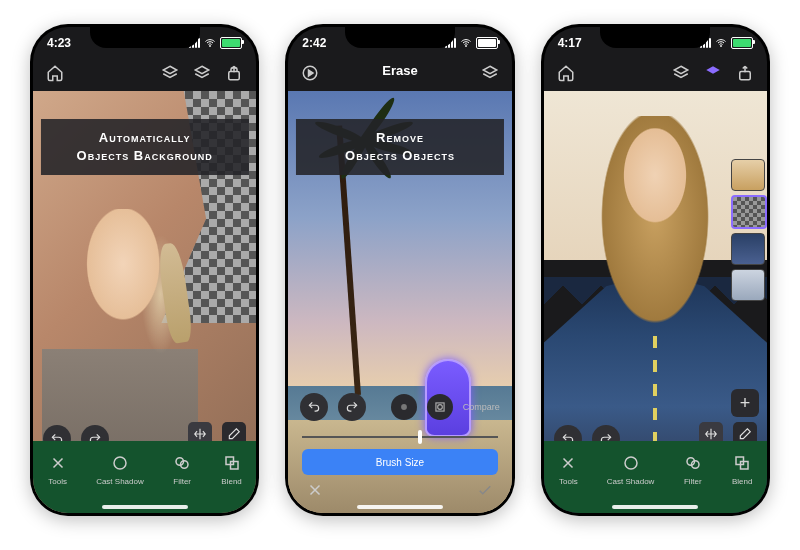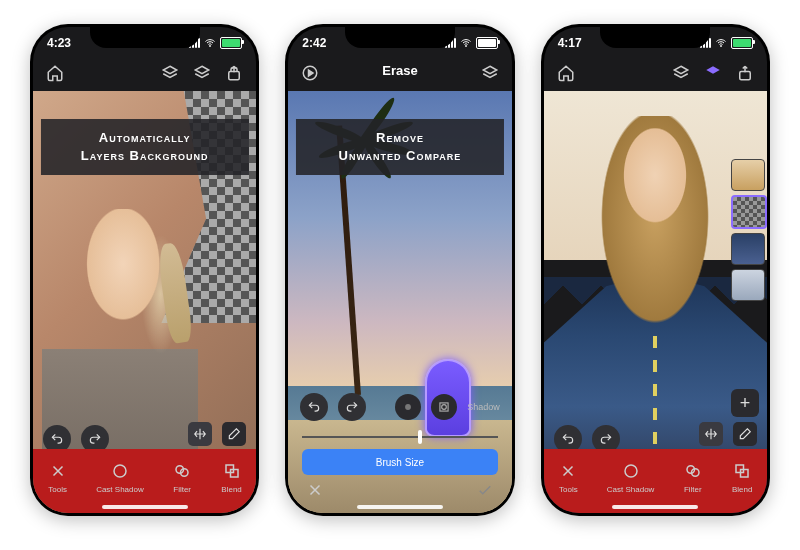--- a/index.html
+++ b/index.html
@@ -76,21 +76,21 @@
   .lt3{background:linear-gradient(#2a4066,#4a6090)}
   .lt4{background:linear-gradient(#ccd4e0,#9aa8bc)}
   .add-btn{position:absolute;right:8px;bottom:96px;width:28px;height:28px;border-radius:6px;background:#2a2a2e;display:flex;align-items:center;justify-content:center;color:#ddd;font-size:18px;z-index:15}
   
   .subbar{position:absolute;left:0;right:0;bottom:56px;height:36px;display:flex;align-items:center;justify-content:space-between;padding:0 10px;z-index:25}
   .subbar .undo-redo{display:flex;gap:10px}
   .rnd{width:28px;height:28px;border-radius:14px;background:#303034;display:flex;align-items:center;justify-content:center}
   .tool-chip{display:flex;flex-direction:column;align-items:center;gap:2px;font-size:8px;color:#ccc}
   .tool-chip .box{width:24px;height:24px;border-radius:5px;background:#2a2a2e;display:flex;align-items:center;justify-content:center}
   .tool-chip.sel .box{background:#3a3a40}
-  .bottombar{position:absolute;left:0;right:0;bottom:0;height:56px;background:#b91c1c;display:flex;justify-content:space-around;align-items:center;padding-bottom:8px;z-index:25}
+  .bottombar{position:absolute;left:0;right:0;bottom:0;height:56px;background:#14532d;display:flex;justify-content:space-around;align-items:center;padding-bottom:16px;z-index:25}
   .bbitem{display:flex;flex-direction:column;align-items:center;gap:3px;font-size:8px;color:#ccc}
   .bbitem .ic{width:22px;height:22px;display:flex;align-items:center;justify-content:center}
   .home-ind{position:absolute;bottom:4px;left:50%;transform:translateX(-50%);width:86px;height:4px;background:#fff;border-radius:3px;opacity:.9;z-index:30}
   
   .p2-mid{position:absolute;left:0;right:0;bottom:90px;height:32px;display:flex;align-items:center;justify-content:space-between;padding:0 12px;z-index:25}
   .dot-btn{width:26px;height:26px;border-radius:13px;background:#2a2a2e;display:flex;align-items:center;justify-content:center}
   .compare{font-size:9px;color:#bbb}
   .slider-row{position:absolute;left:14px;right:14px;bottom:68px;height:16px;display:flex;align-items:center;z-index:25}
   .slider-track{flex:1;height:2px;background:#555;position:relative}
   .slider-thumb{position:absolute;top:50%;left:60%;transform:translate(-50%,-50%);width:4px;height:14px;background:#fff;border-radius:2px}
@@ -157,21 +157,21 @@
               </svg>
             </span>
     </div>
   </div>
   <div class="content">
     <div class="p1-img"></div>
     <div class="checker"></div>
     <div class="woman1"></div>
     <div class="ponytail"></div>
     <div class="overlay-text">Automatically
-Layers Background</div>
+Objects Background</div>
     <div class="subbar">
       <div class="undo-redo">
         <span class="rnd">
                 <svg width="14" height="14" viewBox="0 0 24 24" fill="none" stroke="#ddd" stroke-width="2">
                   <path d="M9 14l-5-5 5-5"></path>
                   <path d="M4 9h11a5 5 0 0 1 0 10h-2"></path>
                 </svg>
               </span>
         <span class="rnd">
                 <svg width="14" height="14" viewBox="0 0 24 24" fill="none" stroke="#ddd" stroke-width="2">
@@ -288,21 +288,21 @@
       <div class="leaf"></div>
             <div class="leaf"></div>
             <div class="leaf"></div>
             <div class="leaf"></div>
             <div class="leaf"></div>
             <div class="leaf"></div>
             <div class="leaf"></div>
     </div>
     <div class="person-sel"></div>
     <div class="overlay-text">Remove
-Unwanted Compare</div>
+Objects Objects</div>
 
     <div class="p2-mid">
       <div style="display:flex;gap:10px">
         <span class="rnd">
                 <svg width="14" height="14" viewBox="0 0 24 24" fill="none" stroke="#ddd" stroke-width="2">
                   <path d="M9 14l-5-5 5-5"></path>
                   <path d="M4 9h11a5 5 0 0 1 0 10h-2"></path>
                 </svg>
               </span>
         <span class="rnd">
@@ -317,21 +317,21 @@
                 <svg width="14" height="14" viewBox="0 0 24 24">
                   <circle cx="12" cy="12" r="5" fill="#777"></circle>
                 </svg>
               </span>
         <span class="dot-btn">
                 <svg width="14" height="14" viewBox="0 0 24 24" fill="none" stroke="#aaa" stroke-width="2">
                   <rect x="5" y="5" width="14" height="14"></rect>
                   <circle cx="12" cy="12" r="4"></circle>
                 </svg>
               </span>
-        <span class="compare">Shadow</span>
+        <span class="compare">Compare</span>
       </div>
     </div>
     <div class="slider-row">
       <div class="slider-track">
               <div class="slider-thumb"></div>
             </div>
     </div>
     <div class="brush-btn">
             <span>Brush Size</span>
           </div>

